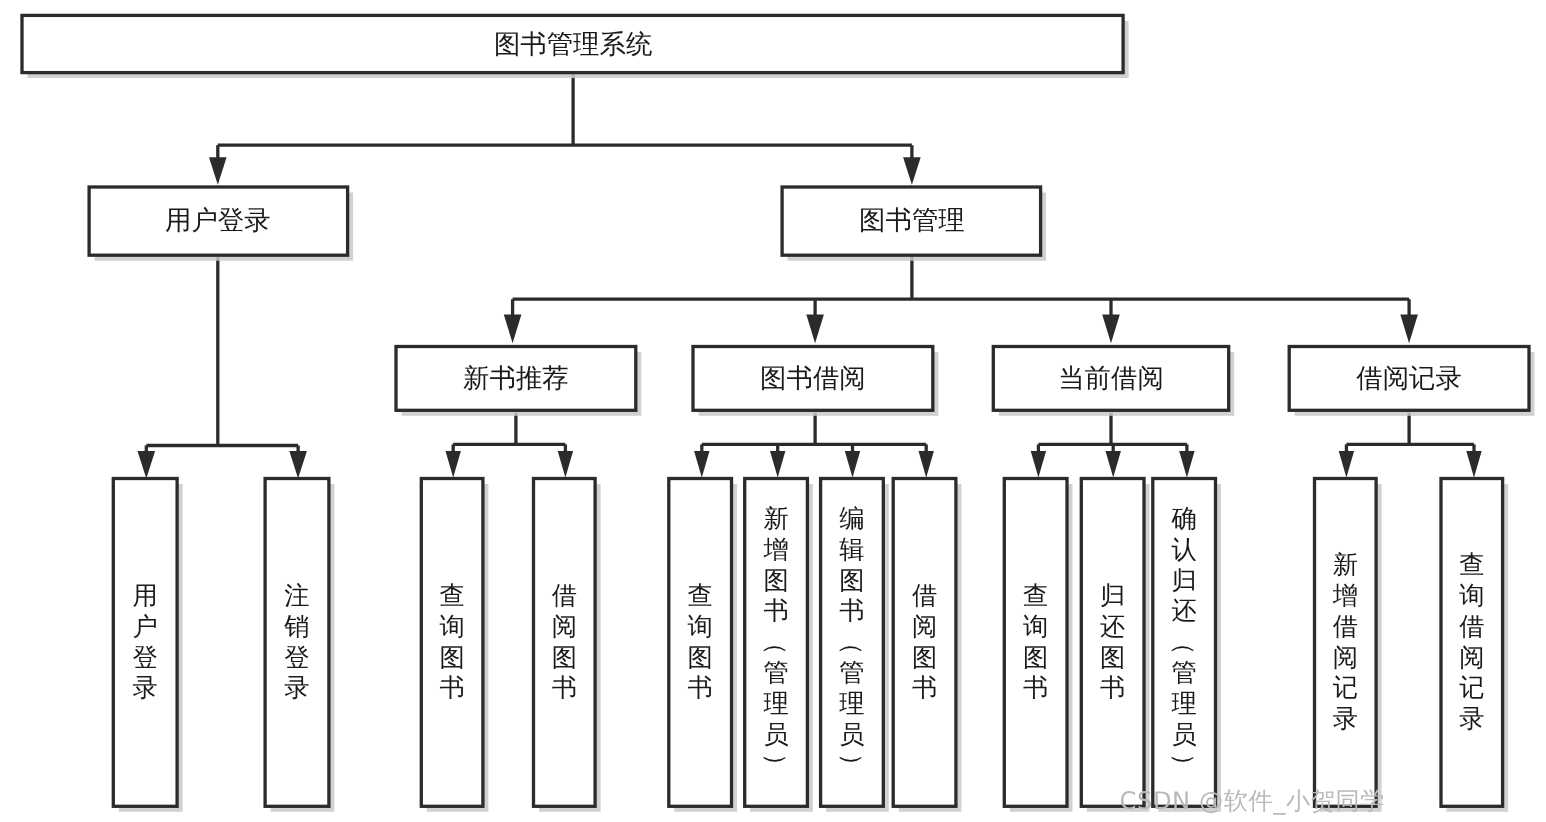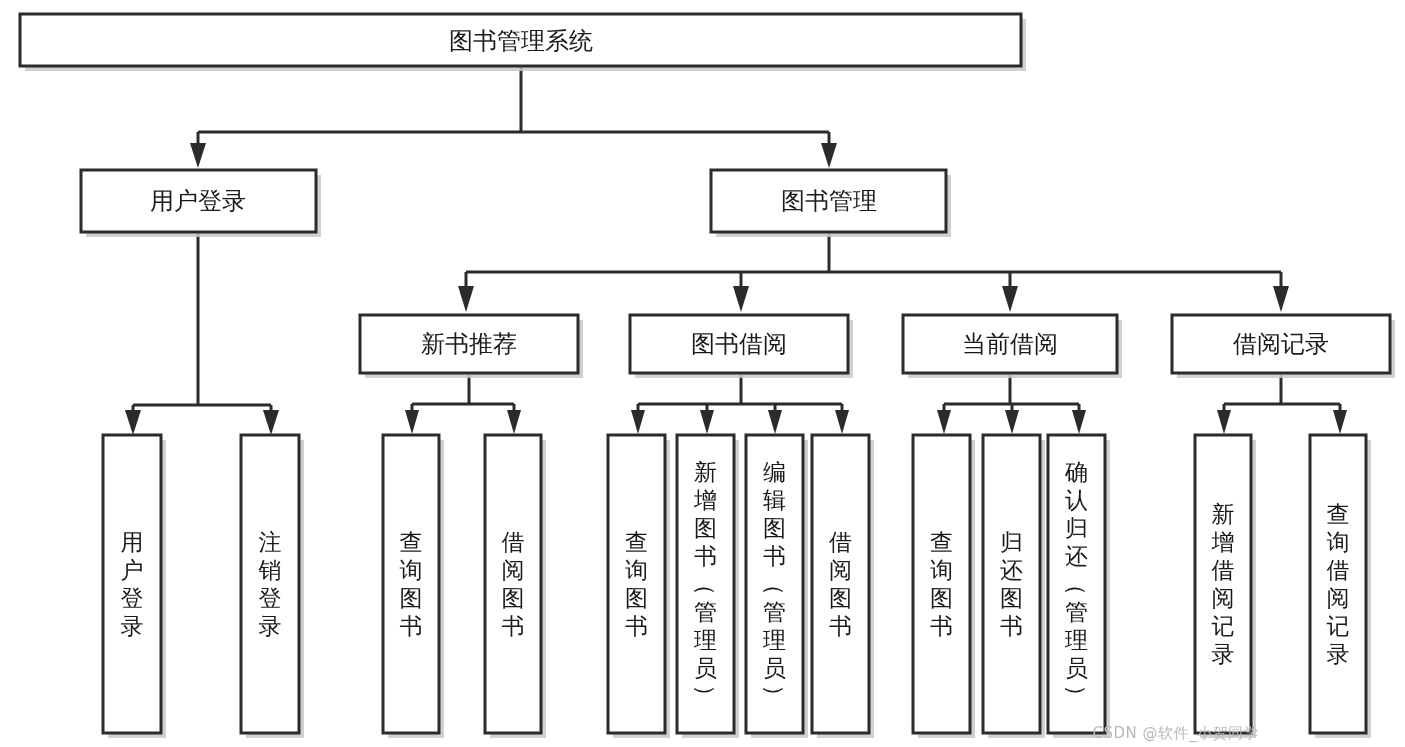--- a/index.html
+++ b/index.html
@@ -74,21 +74,21 @@
   }
   .vlabel span.rot {
     display: block;
     transform: rotate(90deg);
   }
   .watermark {
     position: absolute;
     right: 8px;
     bottom: 4px;
     font-family: "DejaVu Sans", "Liberation Sans", sans-serif;
-    font-size: 15px;
+    font-size: 22px;
     color: #b9b9b9;
     white-space: nowrap;
     letter-spacing: 0.5px;
   }
 </style>
 </head>
 <body>
 
 <div id="diagram-root">
 

